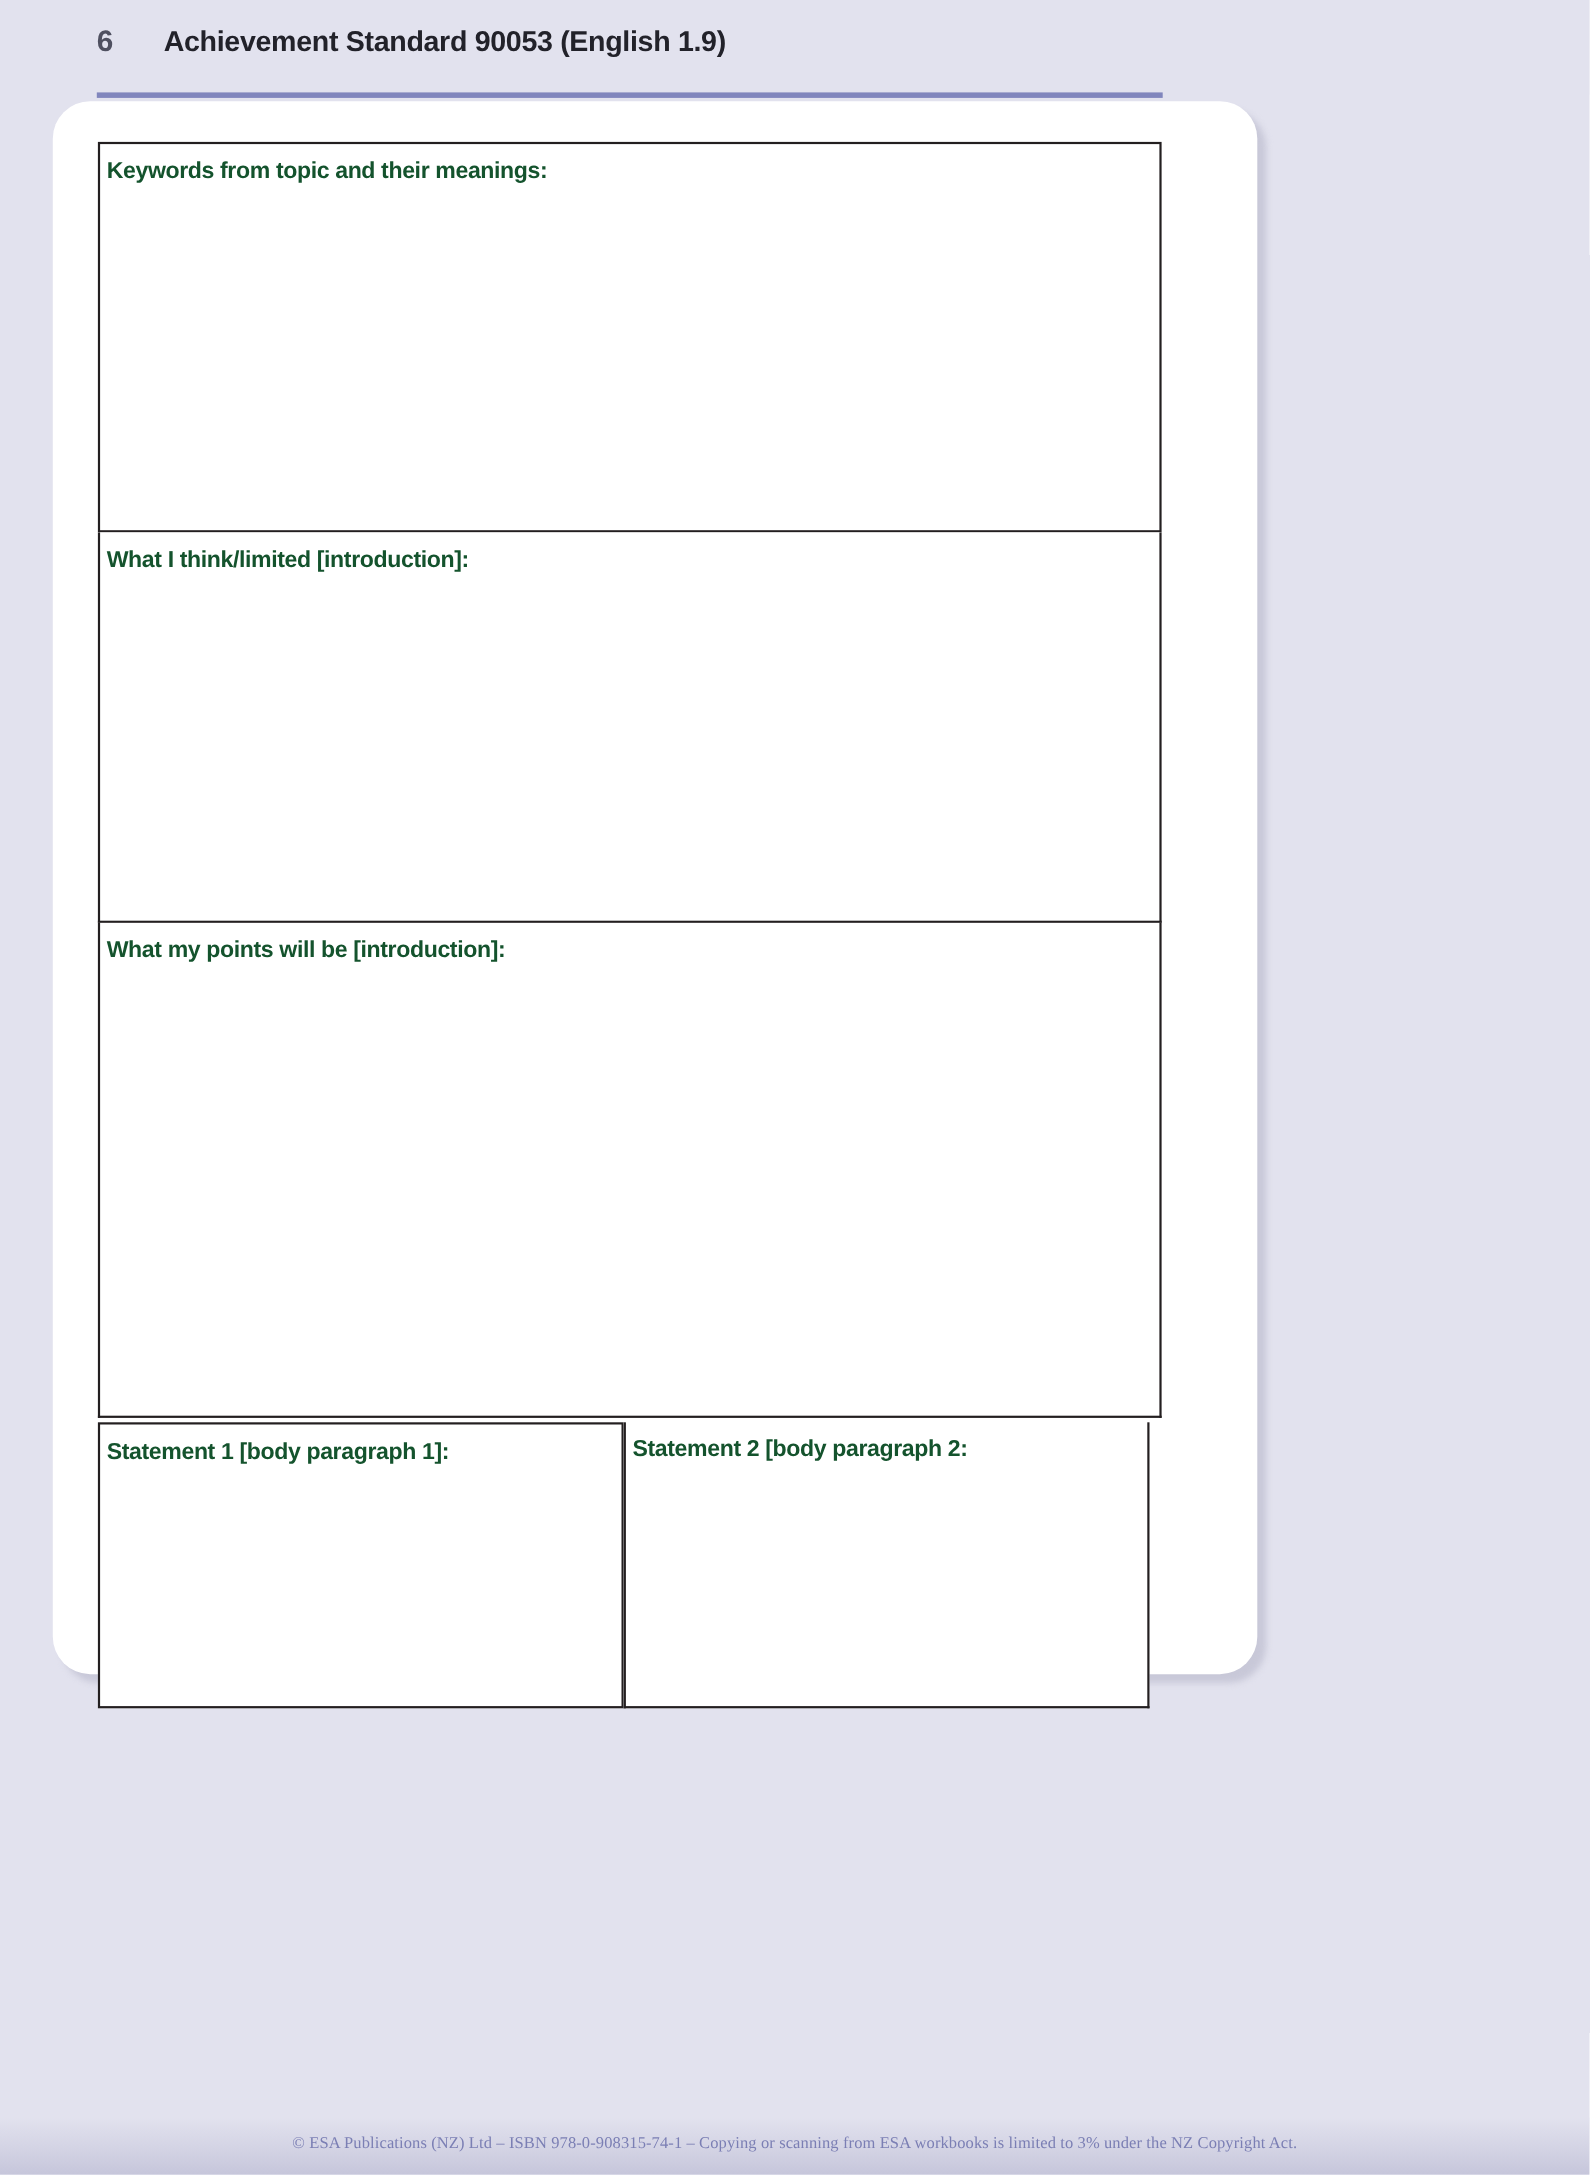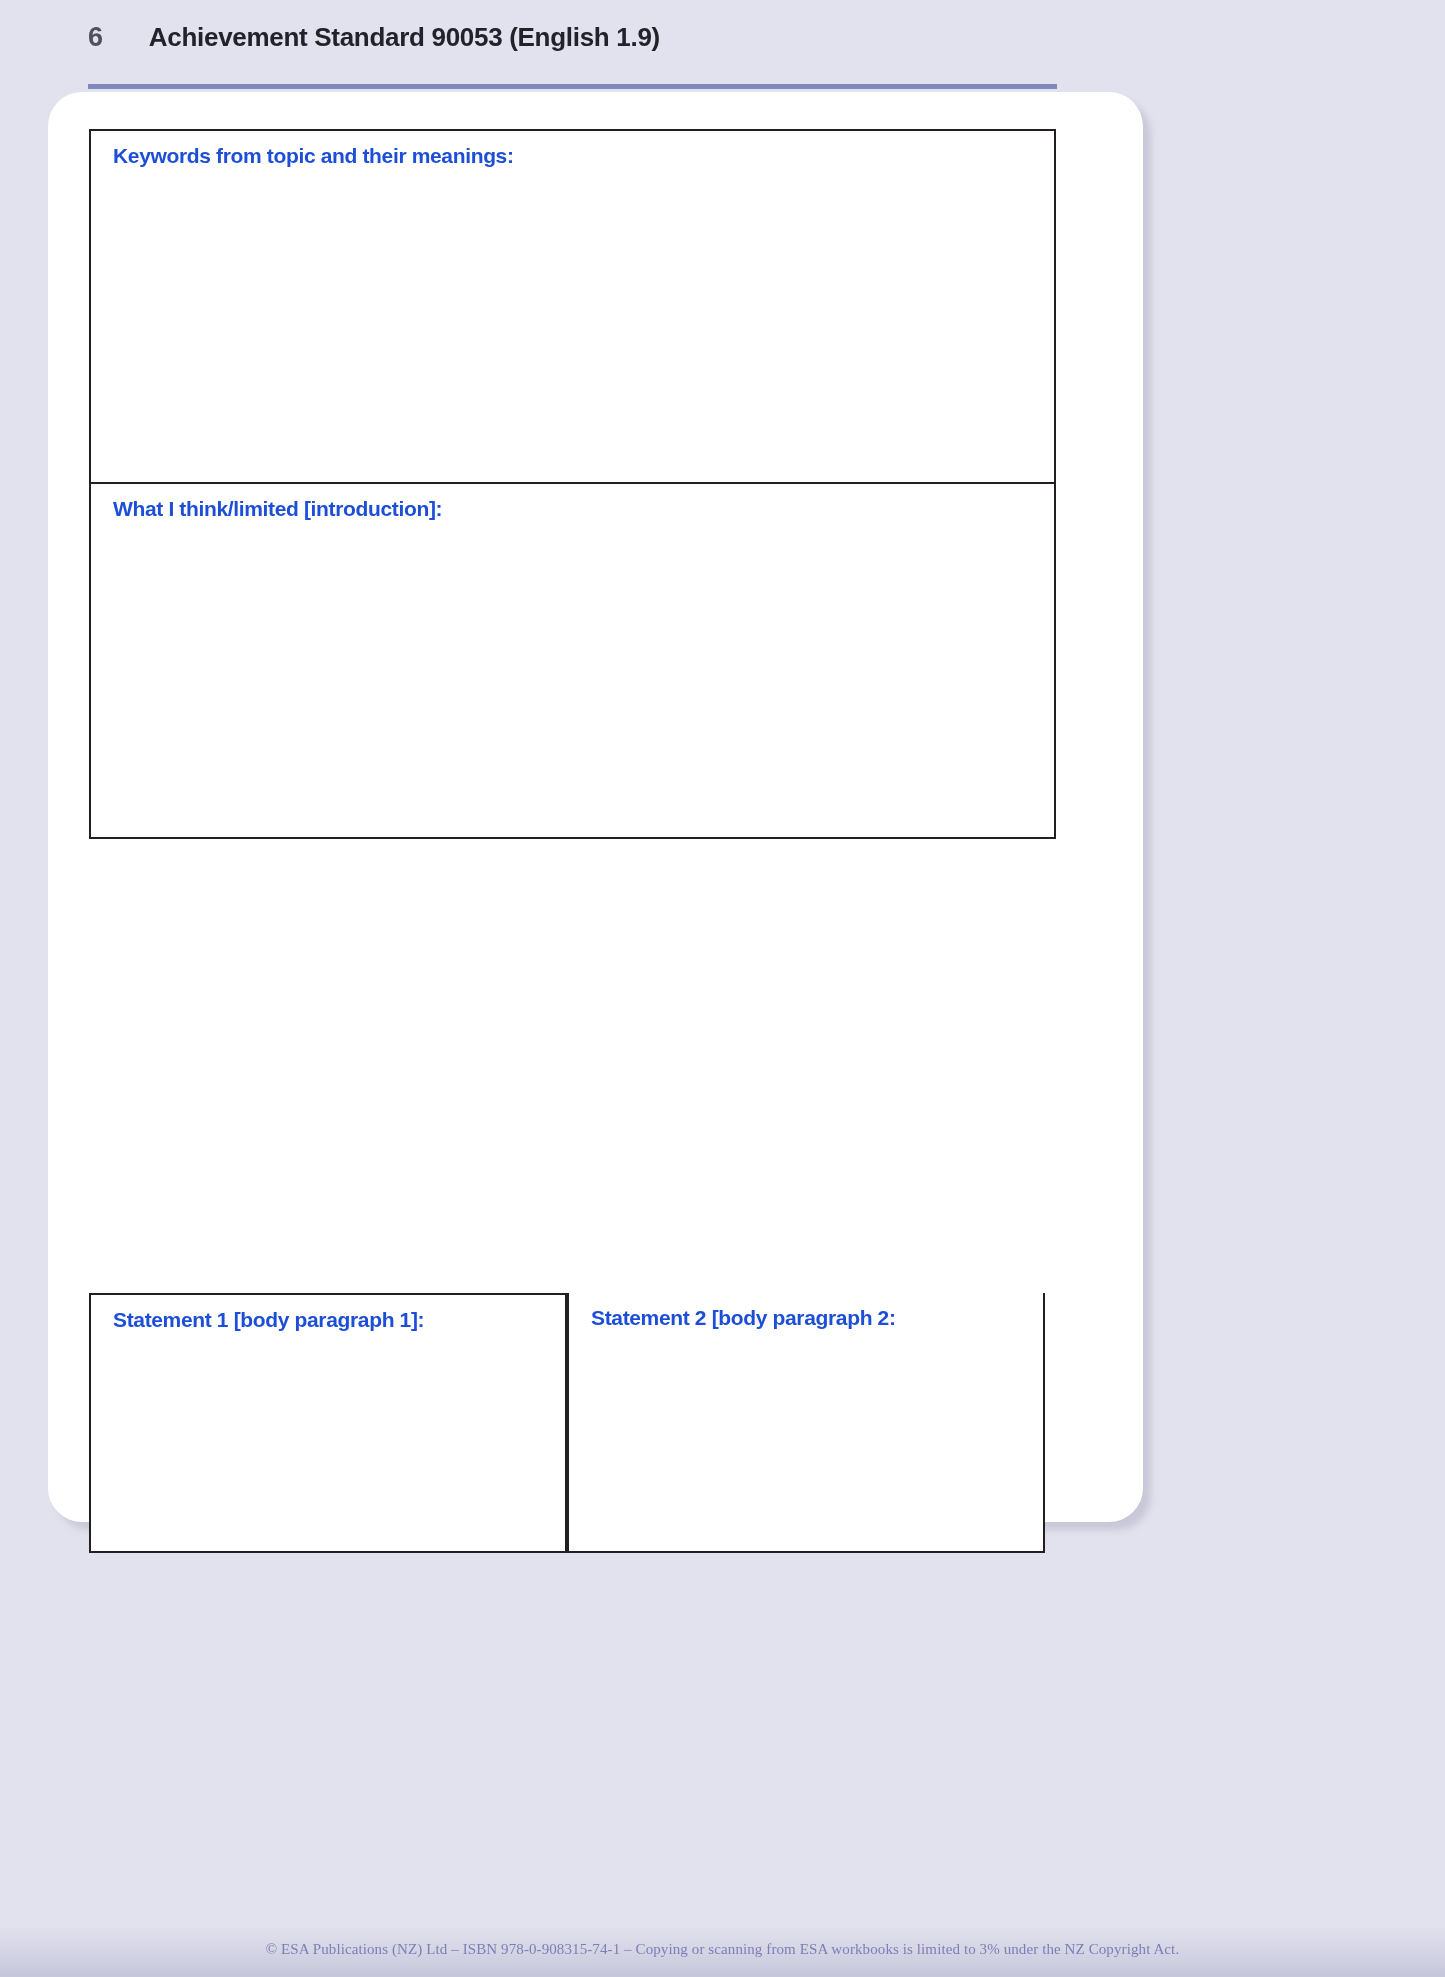--- a/index.html
+++ b/index.html
@@ -87,25 +87,25 @@
     background: #ffffff;
     box-sizing: border-box;
     position: relative;
   }
   .box + .box {
     border-top: none;
   }
   .box-label {
     font-size: 21px;
     font-weight: bold;
-    color: #1d4ed8;
+    color: #14532d;
     letter-spacing: -0.35px;
     white-space: nowrap;
     position: absolute;
-    left: 22px;
+    left: 6px;
     top: 13px;
   }
   .box-keywords { height: 355px; }
   .box-think    { height: 355px; }
   .box-points   { height: 450px; }
 
   .bottom-row {
     position: absolute;
     left: 89px;
     top: 1293px;
@@ -159,20 +159,24 @@
   <div class="box box-keywords">
     <span class="box-label">Keywords from topic and their meanings:</span>
     <span></span>
   </div>
 
   <div class="box box-think">
     <span class="box-label">What I think/limited [introduction]:</span>
     <span></span>
   </div>
 
+  <div class="box box-points">
+    <span class="box-label">What my points will be [introduction]:</span>
+    <span></span>
+  </div>
 
 </div>
 
 <div class="bottom-row">
 
   <div class="box box-statement">
     <span class="box-label">Statement 1 [body paragraph 1]:</span>
     <span></span>
   </div>
 

